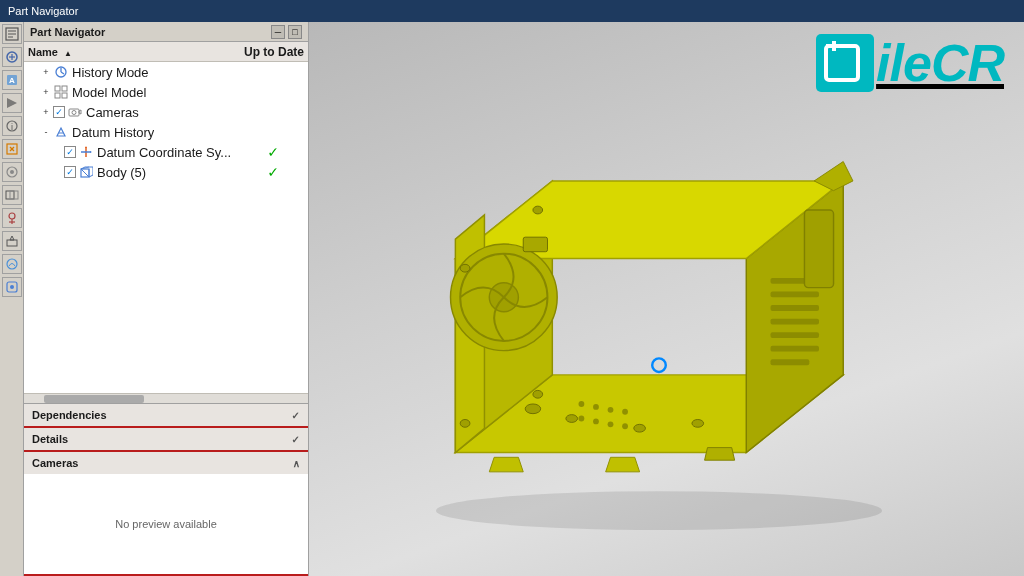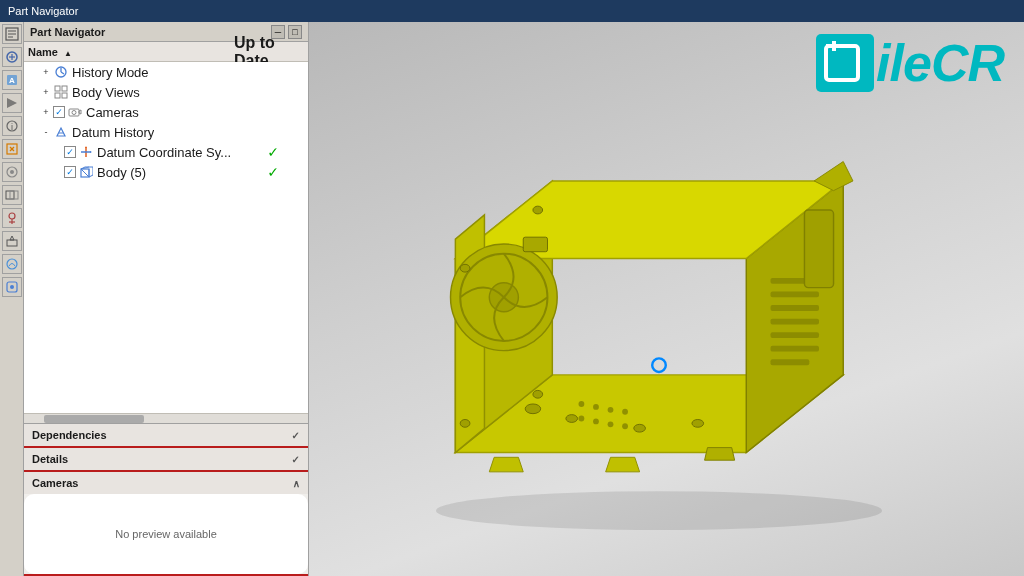--- a/index.html
+++ b/index.html
@@ -115,24 +115,24 @@
 
     .col-name {
       flex: 1;
       font-size: 11px;
       font-weight: bold;
       color: #1a1a1a;
     }
 
     .col-uptodate {
       width: 70px;
-      font-size: 16px;
+      font-size: 12px;
       font-weight: bold;
       color: #1a1a1a;
-      text-align: left;
+      text-align: right;
     }
 
     
     .sort-arrow {
       font-size: 8px;
       margin-left: 3px;
     }
 
     
     #nav-tree {
@@ -252,26 +252,25 @@
     #tree-hscroll-thumb {
       position: absolute;
       left: 20px;
       top: 1px;
       width: 100px;
       height: 8px;
       background: #aaa;
       border-radius: 2px;
     }
     #preview-body {
-      height: 80px;
+      height: 100px;
       background: white;
       display: flex;
       align-items: center;
       justify-content: center;
-      border-radius: 10px;
     }
     .preview-text {
       font-size: 11px;
       color: #666;
     }
 
     
     #viewport {
       flex: 1;
       position: relative;
@@ -281,20 +280,21 @@
 
     
     #filecr-logo {
       position: absolute;
       top: 12px;
       right: 20px;
       display: flex;
       align-items: center;
       gap: 0;
       z-index: 10;
+      text-decoration: underline;
     }
 
     
     #model-svg {
       width: 100%;
       height: 100%;
     }
 
     
     .icon-history { color: #4a7fd4; }
@@ -439,21 +439,21 @@
         <div class="item-content">
           <span class="expand-icon">+</span>
           <span class="tree-icon">
             <svg width="14" height="14" viewBox="0 0 14 14">
               <rect x="1" y="1" width="5" height="5" fill="none" stroke="#888" stroke-width="1"></rect>
               <rect x="8" y="1" width="5" height="5" fill="none" stroke="#888" stroke-width="1"></rect>
               <rect x="1" y="8" width="5" height="5" fill="none" stroke="#888" stroke-width="1"></rect>
               <rect x="8" y="8" width="5" height="5" fill="none" stroke="#888" stroke-width="1"></rect>
             </svg>
           </span>
-          <span class="item-label">Body Views</span>
+          <span class="item-label">Model Model</span>
         </div>
         <div class="item-uptodate"></div>
       </div>
 
       <div class="tree-item indent-1">
         <div class="item-content">
           <span class="expand-icon">+</span>
           <span class="check-icon-small">✓</span>
           <span class="tree-icon" style="margin-left:2px;">
             <svg width="14" height="14" viewBox="0 0 14 14">

